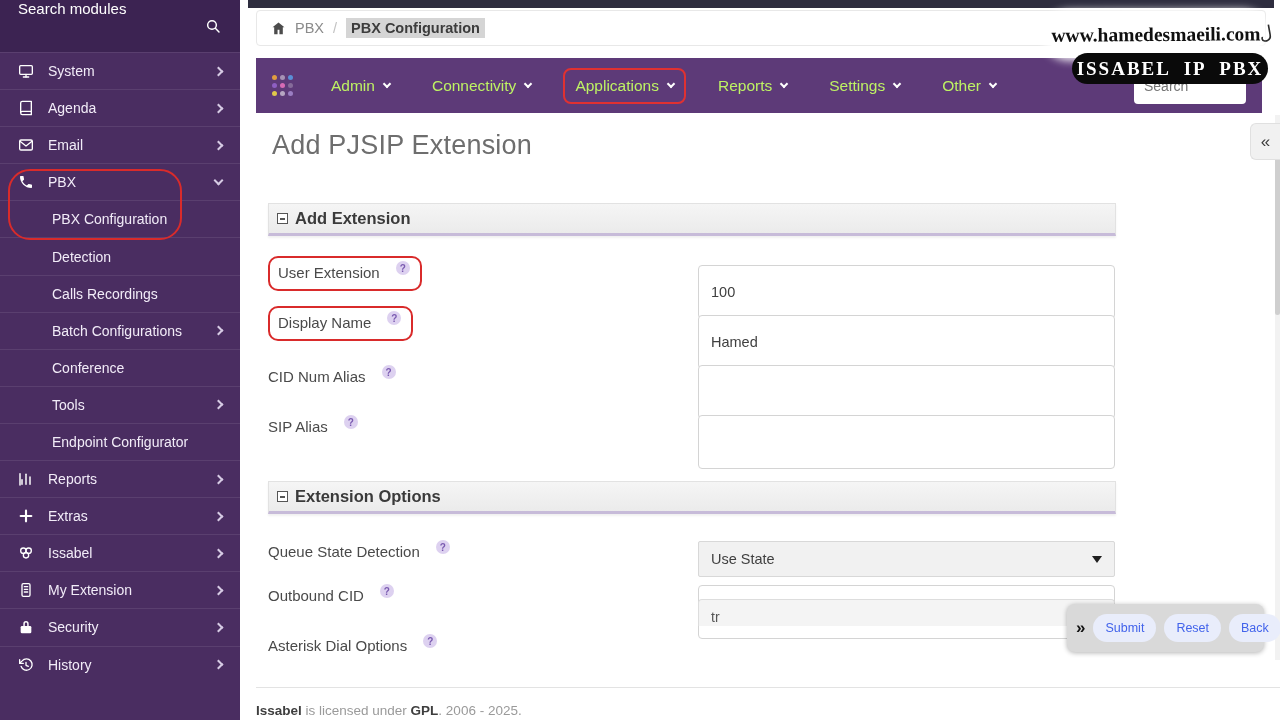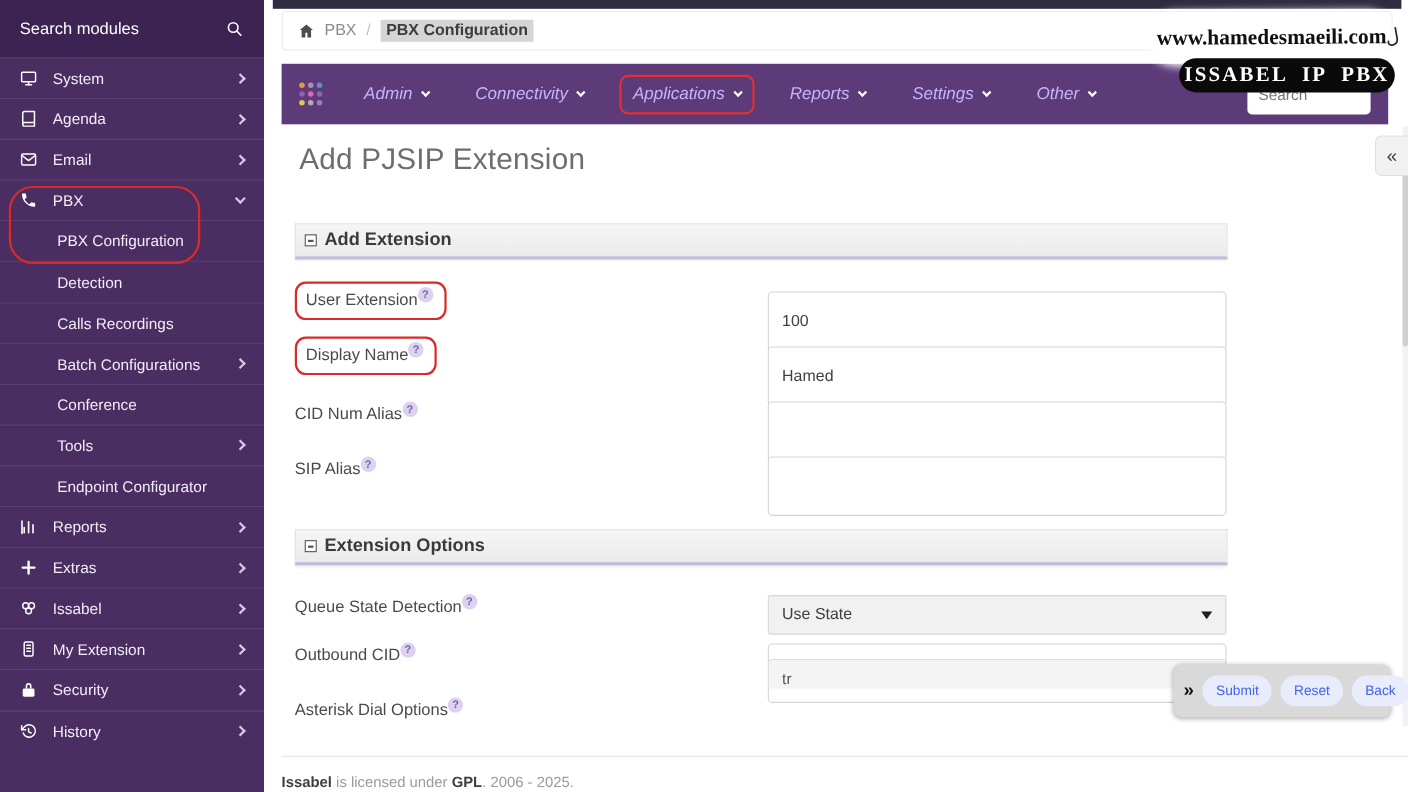--- a/index.html
+++ b/index.html
@@ -1,21 +1,21 @@
 <!DOCTYPE html>
 <html><head>
 <meta charset="utf-8">
 <style>
   * { margin:0; padding:0; box-sizing:border-box; }
   html,body { width:1280px; height:720px; }
   body { position:relative; overflow:hidden; background:#fff; font-family:"Liberation Sans",sans-serif; }
 
   
   .sidebar { position:absolute; left:0; top:0; width:240px; height:720px; background:#4a2d61; z-index:2; }
-  .sb-header { height:52px; background:#3c2352; display:flex; align-items:center; justify-content:space-between; padding:0 18px; color:#fff; font-size:15px; cursor:pointer; }
+  .sb-header { height:52px; background:#3c2352; display:flex; justify-content:space-between; padding:0 18px; color:#fff; font-size:15px; cursor:pointer; }
   .s-item { height:37.1px; display:flex; align-items:center; padding:0 18px; color:#f2ecf8; font-size:14px; border-top:1px solid rgba(255,255,255,.09); cursor:pointer; }
   .s-icon { width:17px; margin-right:13px; display:flex; align-items:center; }
   .s-icon svg { width:16px; height:16px; }
   .s-label { flex:1; white-space:nowrap; }
   .s-sub { padding-left:52px; }
   .chev { width:7px; height:7px; border-right:2px solid #d6cbe4; border-bottom:2px solid #d6cbe4; flex:none; }
   .chev.right { transform:rotate(-45deg); }
   .chev.down  { transform:rotate(45deg); margin-top:-3px; }
 
   
@@ -29,34 +29,34 @@
   .bc-page { color:#3c3c3c; font-weight:700; background:#d5d5d5; padding:2px 5px; }
 
   .navbar { position:absolute; left:16px; top:58px; width:1006px; height:55px; background:#5d3a78; display:flex; align-items:center; padding:0 16px; }
   .dots { display:grid; grid-template-columns:repeat(3,5px); grid-gap:3px; margin-right:28px; }
   .dots span { width:5px; height:5px; border-radius:50%; }
   .dots span:nth-child(1){background:#e09c3f}.dots span:nth-child(2){background:rgba(255,255,255,.45)}
   .dots span:nth-child(3){background:#5a8fd6}.dots span:nth-child(4){background:#8e5fc2}
   .dots span:nth-child(5){background:#d66bb5}.dots span:nth-child(6){background:rgba(255,255,255,.25)}
   .dots span:nth-child(7){background:#e0c84a}.dots span:nth-child(8){background:rgba(255,255,255,.55)}
   .dots span:nth-child(9){background:#9a7ec2}
-  .nav-item { display:flex; align-items:center; gap:9px; color:#c4b5fd; font-size:15.5px; margin-right:22px; padding:7px 10px; cursor:pointer; white-space:nowrap;font-style:italic; }
+  .nav-item { display:flex; align-items:center; gap:9px; color:#bef264; font-size:15.5px; margin-right:22px; padding:7px 10px; cursor:pointer; white-space:nowrap; }
   .nav-item .nchev { width:6px; height:6px; border-right:2px solid #fff; border-bottom:2px solid #fff; transform:rotate(45deg); margin-top:-3px; }
   .nav-item.red-frame { border:2px solid #e03131; border-radius:8px; }
   .nav-search { margin-left:auto; width:112px; height:36px; border:none; border-radius:4px; padding:0 10px; font-size:14px; color:#333; background:#fff; font-family:inherit; outline:none; }
 
   .collapse-tab { position:absolute; left:1010px; top:123px; width:30px; height:37px; background:#f1f1f1; border:1px solid #e0e0e0; border-right:none; border-radius:6px 0 0 6px; display:flex; align-items:center; justify-content:center; color:#3a3a3a; font-size:17px; cursor:pointer; z-index:5; }
 
   .page-title { position:absolute; left:32px; top:130px; font-size:27px; font-weight:500; color:#6e6e6e; letter-spacing:.2px; }
 
   .sec-header { position:absolute; left:28px; width:848px; height:33px; background:linear-gradient(#f5f5f5,#ebebeb); border:1px solid #e2e2e2; border-bottom:3px solid #c7bbd9; box-shadow:0 2px 2px rgba(0,0,0,.06); display:flex; align-items:center; gap:7px; padding:0 8px; font-size:16.5px; font-weight:700; color:#3a3a3a; }
   .minus-box { width:11px; height:11px; border:1px solid #555; background:#fff; position:relative; flex:none; }
   .minus-box::after { content:""; position:absolute; left:2px; right:2px; top:4px; height:2px; background:#555; }
 
-  .flabel { position:absolute; left:28px; display:flex; align-items:flex-start; gap:0; font-size:15px; color:#4a4a4a; white-space:nowrap; }
+  .flabel { position:absolute; left:28px; display:flex; align-items:flex-start; gap:16px; font-size:15px; color:#4a4a4a; white-space:nowrap; }
   .flabel.red-pill { border:2px solid #d92b2b; border-radius:10px; padding:6px 10px 8px 8px; }
   .qmark { width:14px; height:14px; border-radius:50%; background:#ddd1f0; color:#7a5ab0; font-size:10px; font-weight:700; display:inline-flex; align-items:center; justify-content:center; margin-top:-3px; flex:none; }
 
   .fin { position:absolute; left:458px; width:417px; height:54px; border:1px solid #d4d4d4; border-radius:4px; padding:0 12px; font-size:14.5px; color:#3f3f3f; background:#fff; font-family:inherit; outline:none; }
   .fselect { position:absolute; left:458px; width:417px; height:36px; background:#f1f1f1; border:1px solid #d8d8d8; border-radius:2px; display:flex; align-items:center; justify-content:space-between; padding:0 12px; font-size:14.5px; color:#3f3f3f; cursor:pointer; }
   .tri-down { width:0; height:0; border-left:5px solid transparent; border-right:5px solid transparent; border-top:7px solid #1f1f1f; }
   .fin-clipped { position:absolute; left:458px; top:599px; width:417px; height:27px; background:#f4f4f4; border:1px solid #ddd; border-bottom:none; border-radius:4px 4px 0 0; overflow:hidden; display:flex; align-items:flex-end; padding:0 12px 1px; font-size:14px; color:#555; }
 
   .footer-divider { position:absolute; left:16px; top:687px; width:1024px; height:1px; background:#e3e3e3; }
   .footer { position:absolute; left:16px; top:703px; font-size:13.5px; color:#9a9a9a; }

